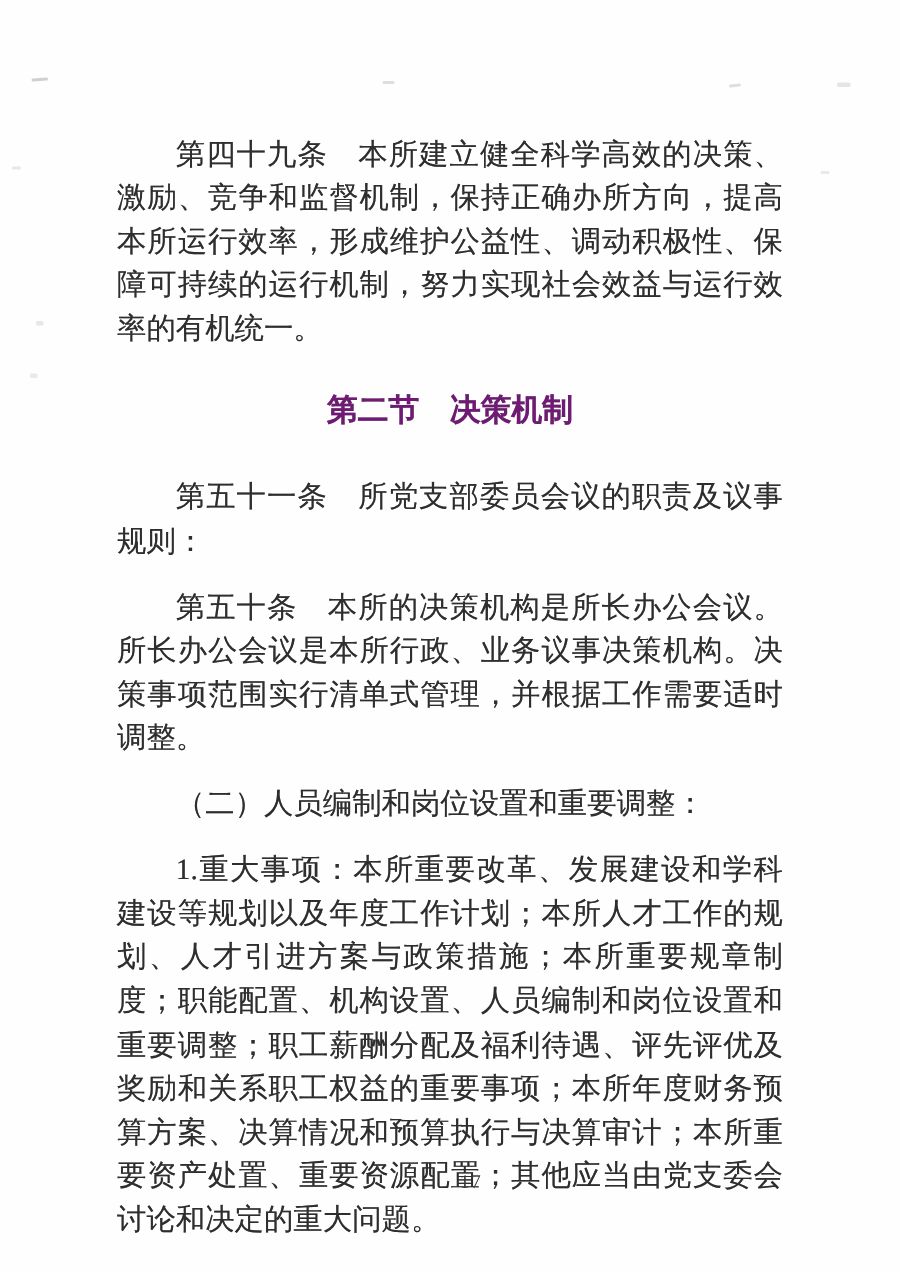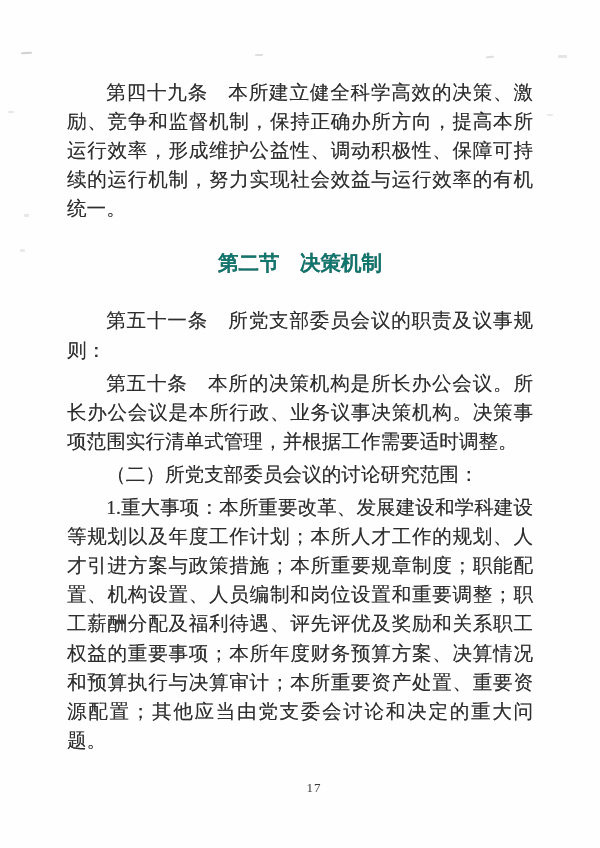--- a/index.html
+++ b/index.html
@@ -16,37 +16,37 @@
     font-family: "Liberation Serif", "DejaVu Serif", serif;
     color: #2e2e2e;
   }
   .content {
     position: absolute;
     left: 63px;
     top: 74px;
     width: 474px;
   }
   .para {
-    margin: 4px;
+    margin: 15px;
     font-size: 19.6px;
     line-height: 29.1px;
     text-align: justify;
     text-indent: 2em;
     letter-spacing: 0;
     
     text-shadow: 0 0 0.4px rgba(46,46,46,0.55);
   }
   .heading {
     margin: 28px 0 31px 0;
     font-size: 20.5px;
     line-height: 24px;
     font-weight: bold;
     text-align: center;
     text-indent: 0;
-    color: #0f766e;
+    color: #701a75;
     text-shadow: 0 0 0.4px rgba(39,39,39,0.6);
   }
   .page-number {
     position: absolute;
     top: 780px;
     left: 16px;
     width: 596px;
     text-align: center;
     font-size: 13px;
     color: #3a3a3a;
@@ -84,19 +84,19 @@
   <div class="content">
     <p class="para">第四十九条　本所建立健全科学高效的决策、激励、竞争和监督机制，保持正确办所方向，提高本所运行效率，形成维护公益性、调动积极性、保障可持续的运行机制，努力实现社会效益与运行效率的有机统一。</p>
 
     <p class="para heading">第二节　决策机制</p>
 
     <p class="para">第五十一条　所党支部委员会议的职责及议事规则：</p>
 
     <p class="para">第五十条　本所的决策机构是所长办公会议。所长办公会议是本所行政、业务议事决策机构。决策事项范围实行清单式管理，并根据工作需要适时调整。</p>
 
 
-    <p class="para">（二）所党支部委员会议的讨论研究范围：</p>
+    <p class="para">（二）人员编制和岗位设置和重要调整：</p>
 
     <p class="para">1.重大事项：本所重要改革、发展建设和学科建设等规划以及年度工作计划；本所人才工作的规划、人才引进方案与政策措施；本所重要规章制度；职能配置、机构设置、人员编制和岗位设置和重要调整；职工薪酬分配及福利待遇、评先评优及奖励和关系职工权益的重要事项；本所年度财务预算方案、决算情况和预算执行与决算审计；本所重要资产处置、重要资源配置；其他应当由党支委会讨论和决定的重大问题。</p>
   </div>
 
   <div class="page-number">17</div>
 </div>
 
 </body></html>

